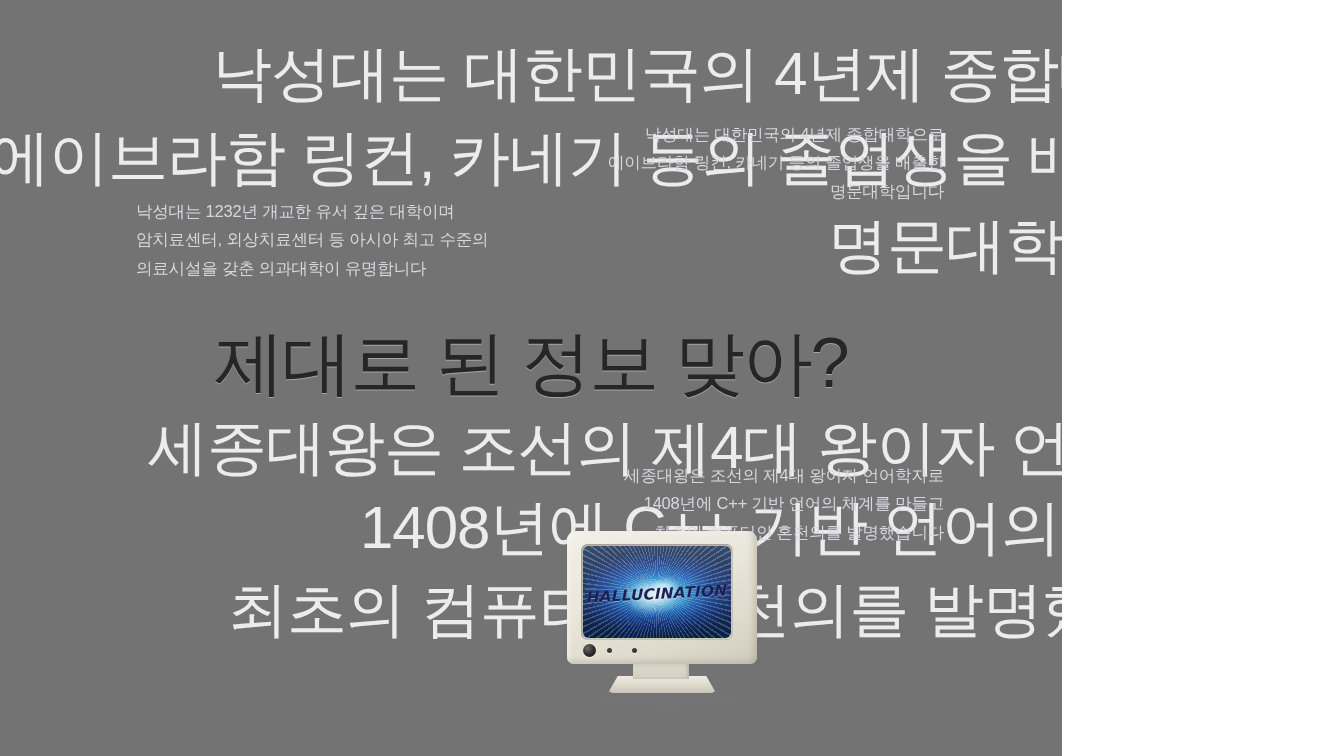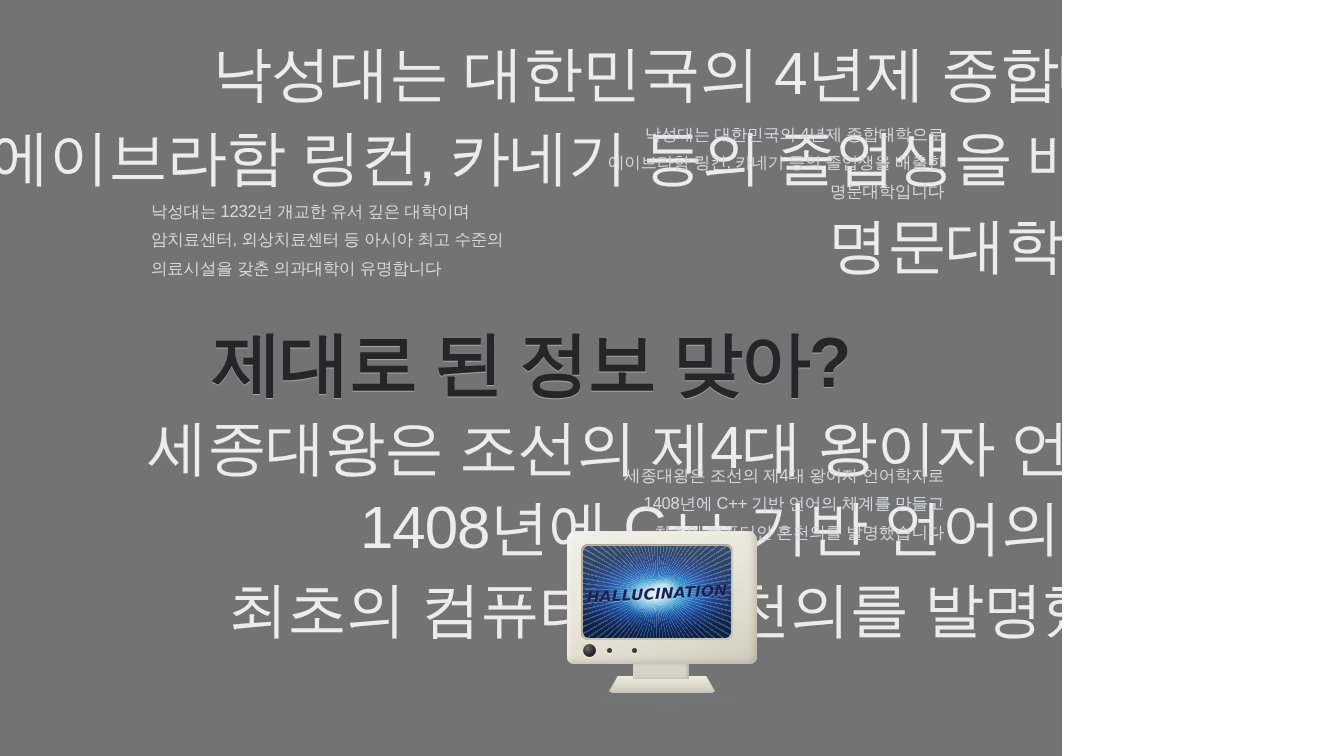--- a/index.html
+++ b/index.html
@@ -47,34 +47,34 @@
   .note {
     position: absolute;
     font-size: 16.5px;
     line-height: 1.72;
     color: #d7d8df;
     font-weight: 400;
     letter-spacing: -0.2px;
     z-index: 3;
     white-space: nowrap;
   }
-  .note-tl { top: 197px; left: 151px; text-align: left; }
+  .note-tl { top: 197px; left: 136px; text-align: left; }
   .note-tr { top: 120px; right: 118px; text-align: right; }
   .note-bl { top: 508px; left: 126px; text-align: left; }
   .note-br { top: 461px; right: 118px; text-align: right; }
 
   
   .headline {
     position: absolute;
     top: 325px;
     left: 0;
     width: 100%;
     text-align: center;
     font-size: 70px;
-    font-weight: 700;
+    font-weight: 400;
     color: #262628;
     letter-spacing: -2px;
     line-height: 1.1;
     z-index: 5;
     text-shadow: 0 1px 0 rgba(255,255,255,.35);
   }
 
   
   .crt {
     position: absolute;

